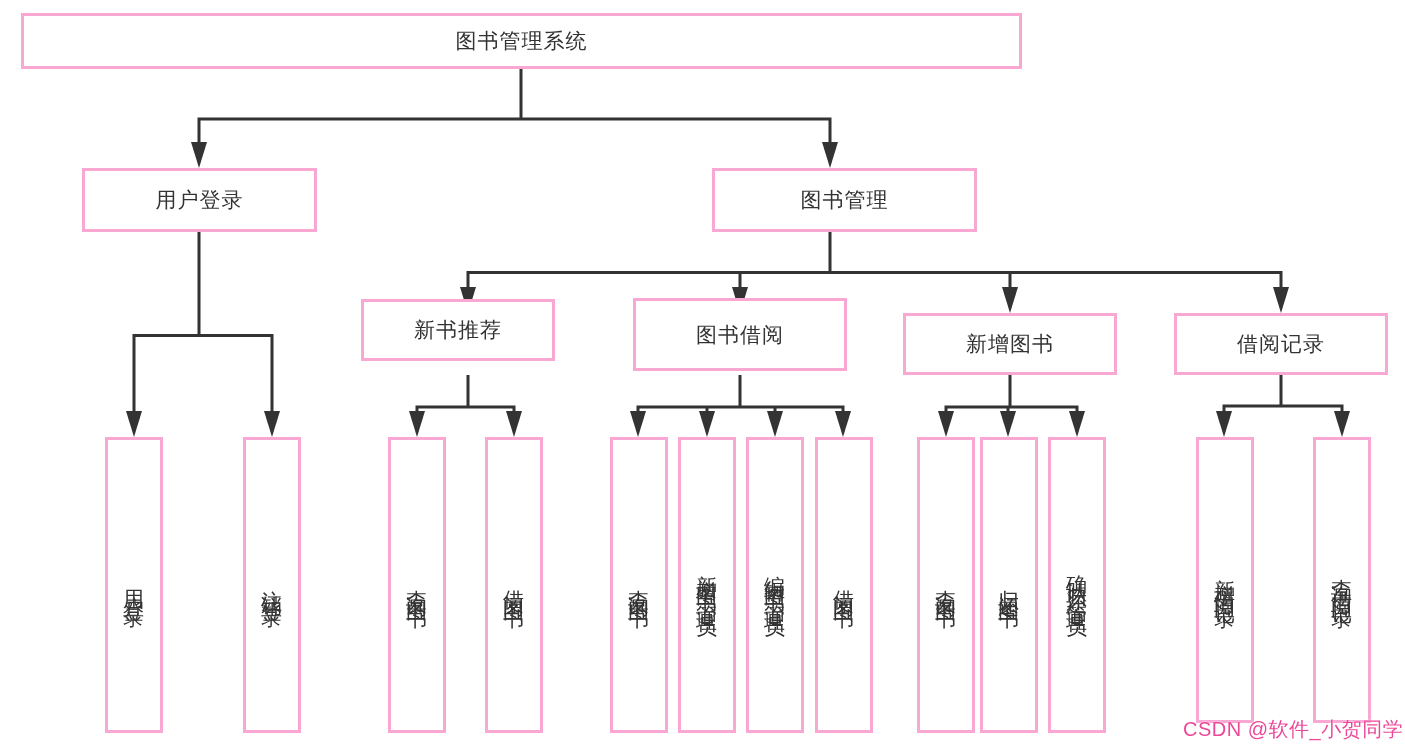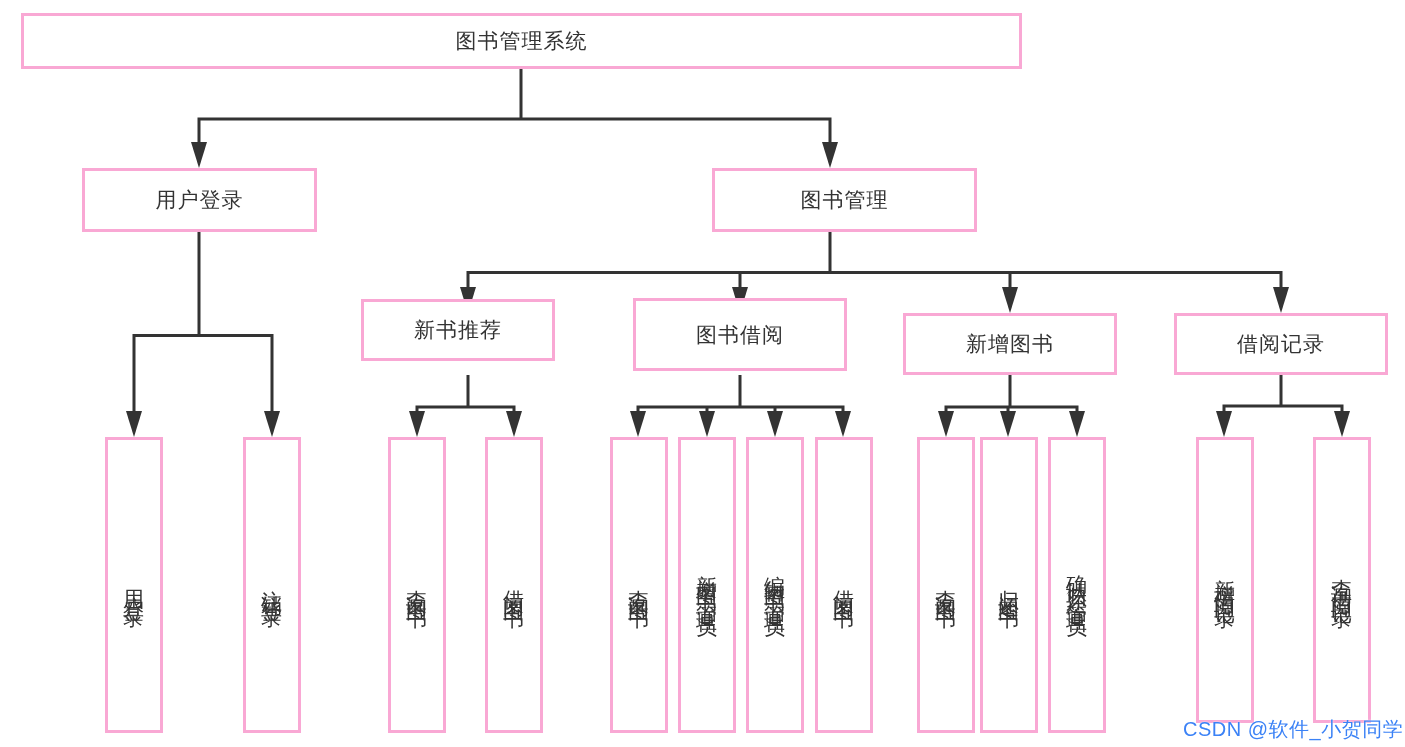--- a/index.html
+++ b/index.html
@@ -67,21 +67,21 @@
   .lf-10 { left: 980px;  }
   .lf-11 { left: 1048px; }
   .lf-12 { left: 1196px; height: 286px; }
   .lf-13 { left: 1313px; height: 286px; }
   .watermark {
     position: absolute;
     left: 1183px;
     top: 716px;
     z-index: 3;
     font-size: 20px;
-    color: #3b82f6;
+    color: #ec4899;
     letter-spacing: 0.5px;
     white-space: nowrap;
     text-shadow: 0 0 2px #ffffff;
   }
 </style>
 </head>
 <body>
 
 <div class="canvas">
 

